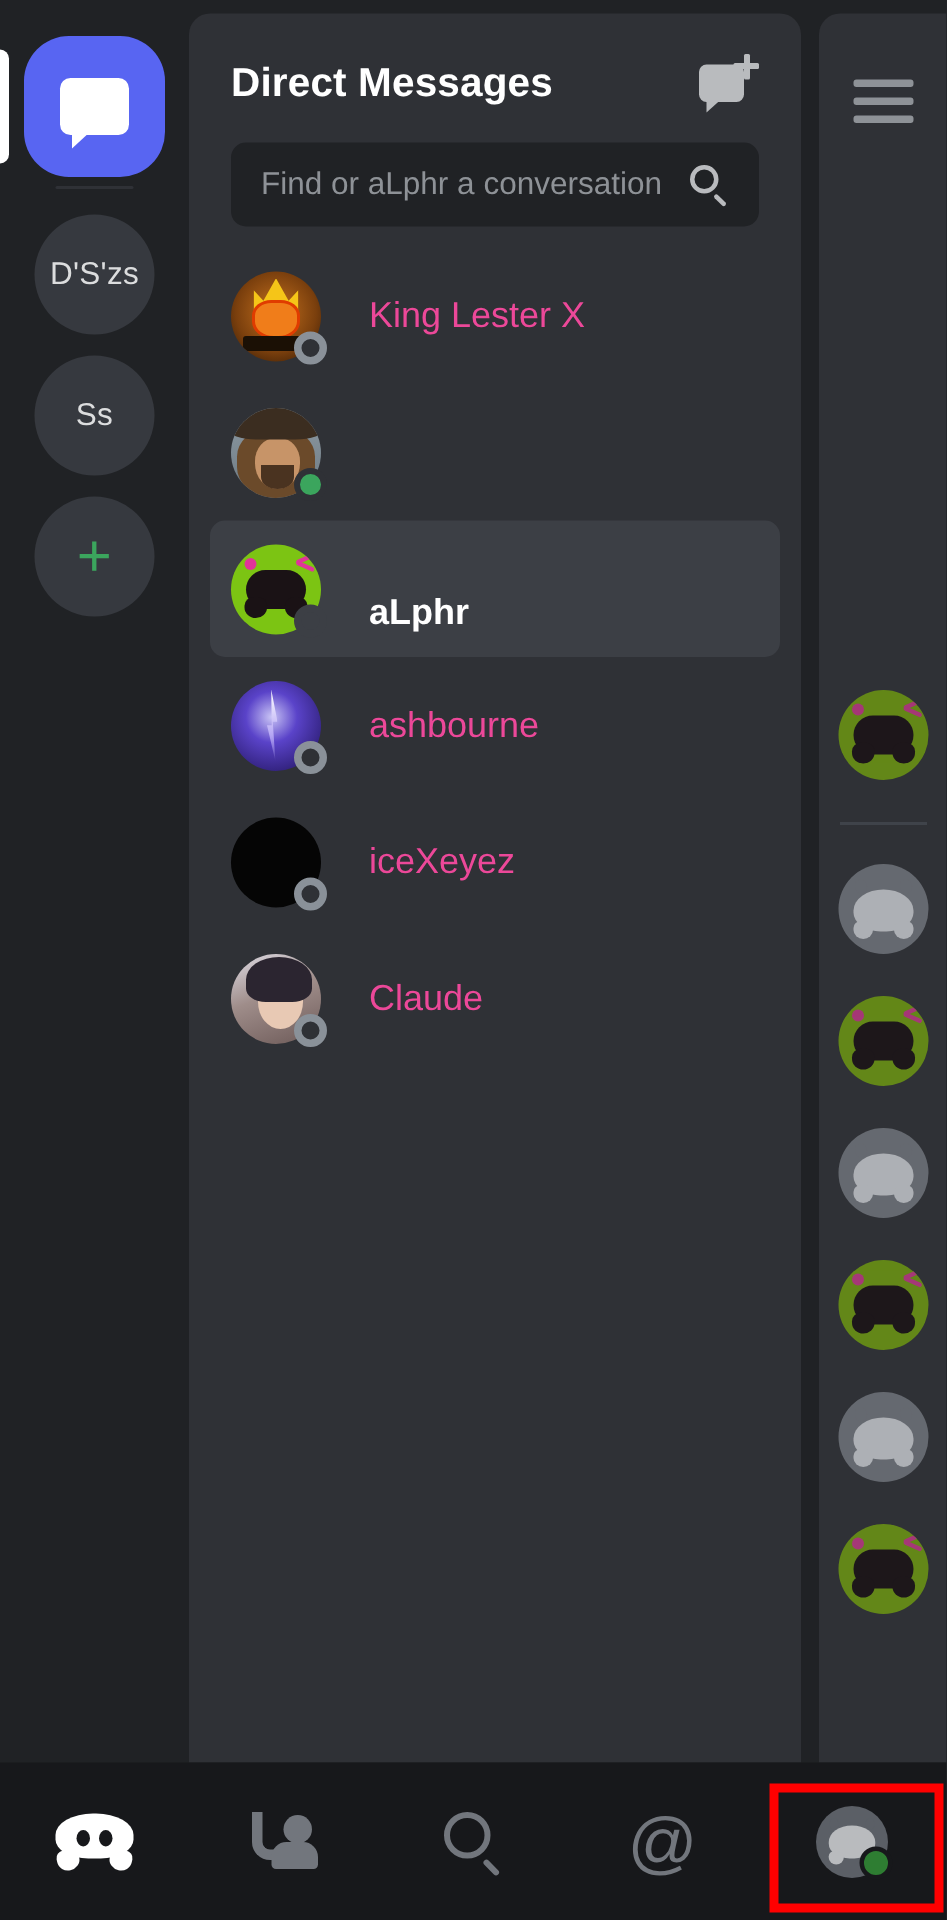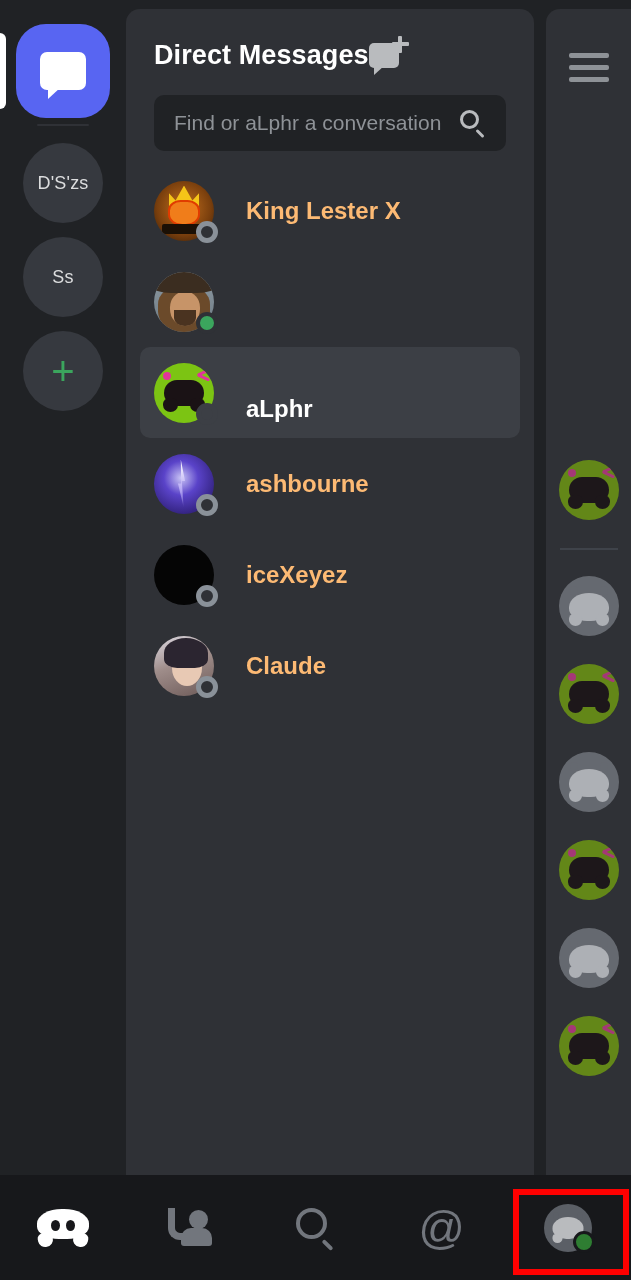--- a/index.html
+++ b/index.html
@@ -33,32 +33,32 @@
   .bubble::after {
     content:""; position:absolute; left:8px; bottom:-9px;
     width:0; height:0; border-left:0 solid transparent;
     border-right:13px solid transparent; border-top:12px solid #ffffff;
   }
   .rail-divider { width:52px; height:2px; background:#2f3136; border-radius:1px; margin:6px 0 10px 0; }
   .server-circle {
     width:80px; height:80px; border-radius:50%;
     background:#36393f; color:#dcddde;
     display:flex; align-items:center; justify-content:center;
-    font-size:18px; letter-spacing:.2px;
+    font-size:21px; letter-spacing:.2px;
   }
   .server-circle.add { color:#3ba55d; font-size:40px; font-weight:300; }
 
   
   .dm-panel {
     position:absolute; left:126px; top:9px; width:408px; height:1166px;
     background:#2f3136; border-radius:14px 14px 0 0;
     overflow:hidden;
   }
   .dm-header {
-    display:flex; align-items:center; 
+    display:flex; align-items:center; justify-content:space-between;
     padding:28px 28px 0 28px;
   }
   .dm-title { color:#ffffff; font-size:27px; font-weight:bold; letter-spacing:.1px; }
   .newdm-icon { position:relative; width:40px; height:36px; }
   .newdm-icon .b1 {
     position:absolute; left:0; top:6px; width:30px; height:25px;
     background:#b9bbbe; border-radius:5px;
   }
   .newdm-icon .b1::after {
     content:""; position:absolute; left:5px; bottom:-7px;
@@ -86,21 +86,21 @@
   .avatar { width:60px; height:60px; border-radius:50%; overflow:hidden; position:relative; }
   .status {
     position:absolute; right:-4px; bottom:-2px;
     width:22px; height:22px; border-radius:50%;
     border:4px solid #2f3136; box-sizing:border-box;
   }
   .dm-row.selected .status { border-color:#3c3f45; }
   .status.online { background:#3ba55d; border:4px solid #2f3136; }
   .status.offline { background:#2f3136; border:5px solid #8a9199; }
   .dm-row.selected .status.offline { background:#3c3f45; }
-  .dm-name { margin-left:32px; font-size:24px; color:#fdba74;font-weight:bold; }
+  .dm-name { margin-left:32px; font-size:24px; color:#ec4899; }
   .dm-row.selected .dm-name { color:#ffffff; font-weight:bold;margin-top:32px; }
 
   
   .av-lester { background:radial-gradient(circle at 50% 45%, #c4701e 0%, #7a3f0d 60%, #2b1605 100%); }
   .av-lester .crown {
     position:absolute; left:50%; top:30%; transform:translate(-50%,-50%);
     width:30px; height:26px; background:#f5c518;
     clip-path:polygon(0% 100%,0% 30%,22% 58%,50% 0%,78% 58%,100% 30%,100% 100%);
   }
   .av-lester .face {

